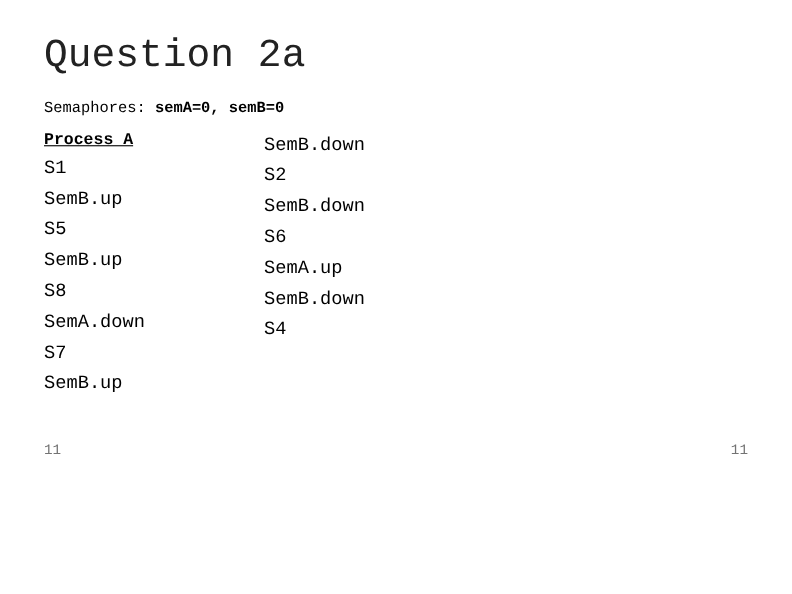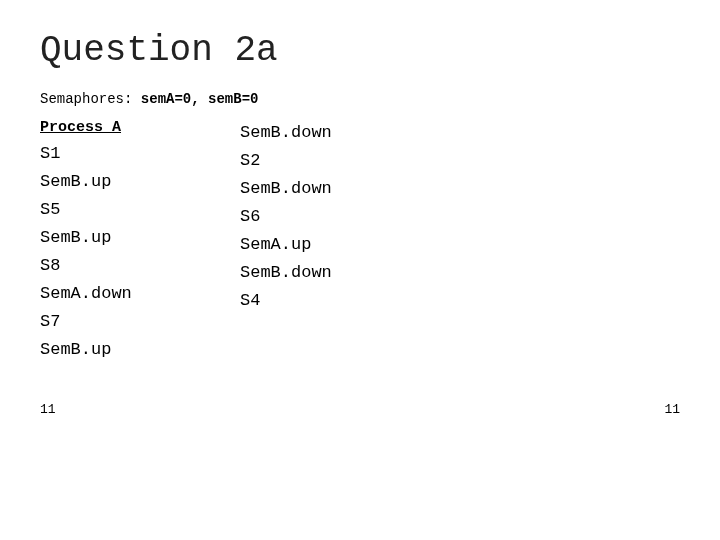--- a/index.html
+++ b/index.html
@@ -64,21 +64,21 @@
     }
 
     .footer {
       position: absolute;
       bottom: 20px;
       left: 40px;
       right: 40px;
       display: flex;
       justify-content: space-between;
       font-size: 13px;
-      color: #000000;
+      color: #737373;
     }
   </style>
 </head>
 <body>
 
 <div class="page">
 
   <h1 class="title">Question 2a</h1>
 
   <div class="semaphores-line">

